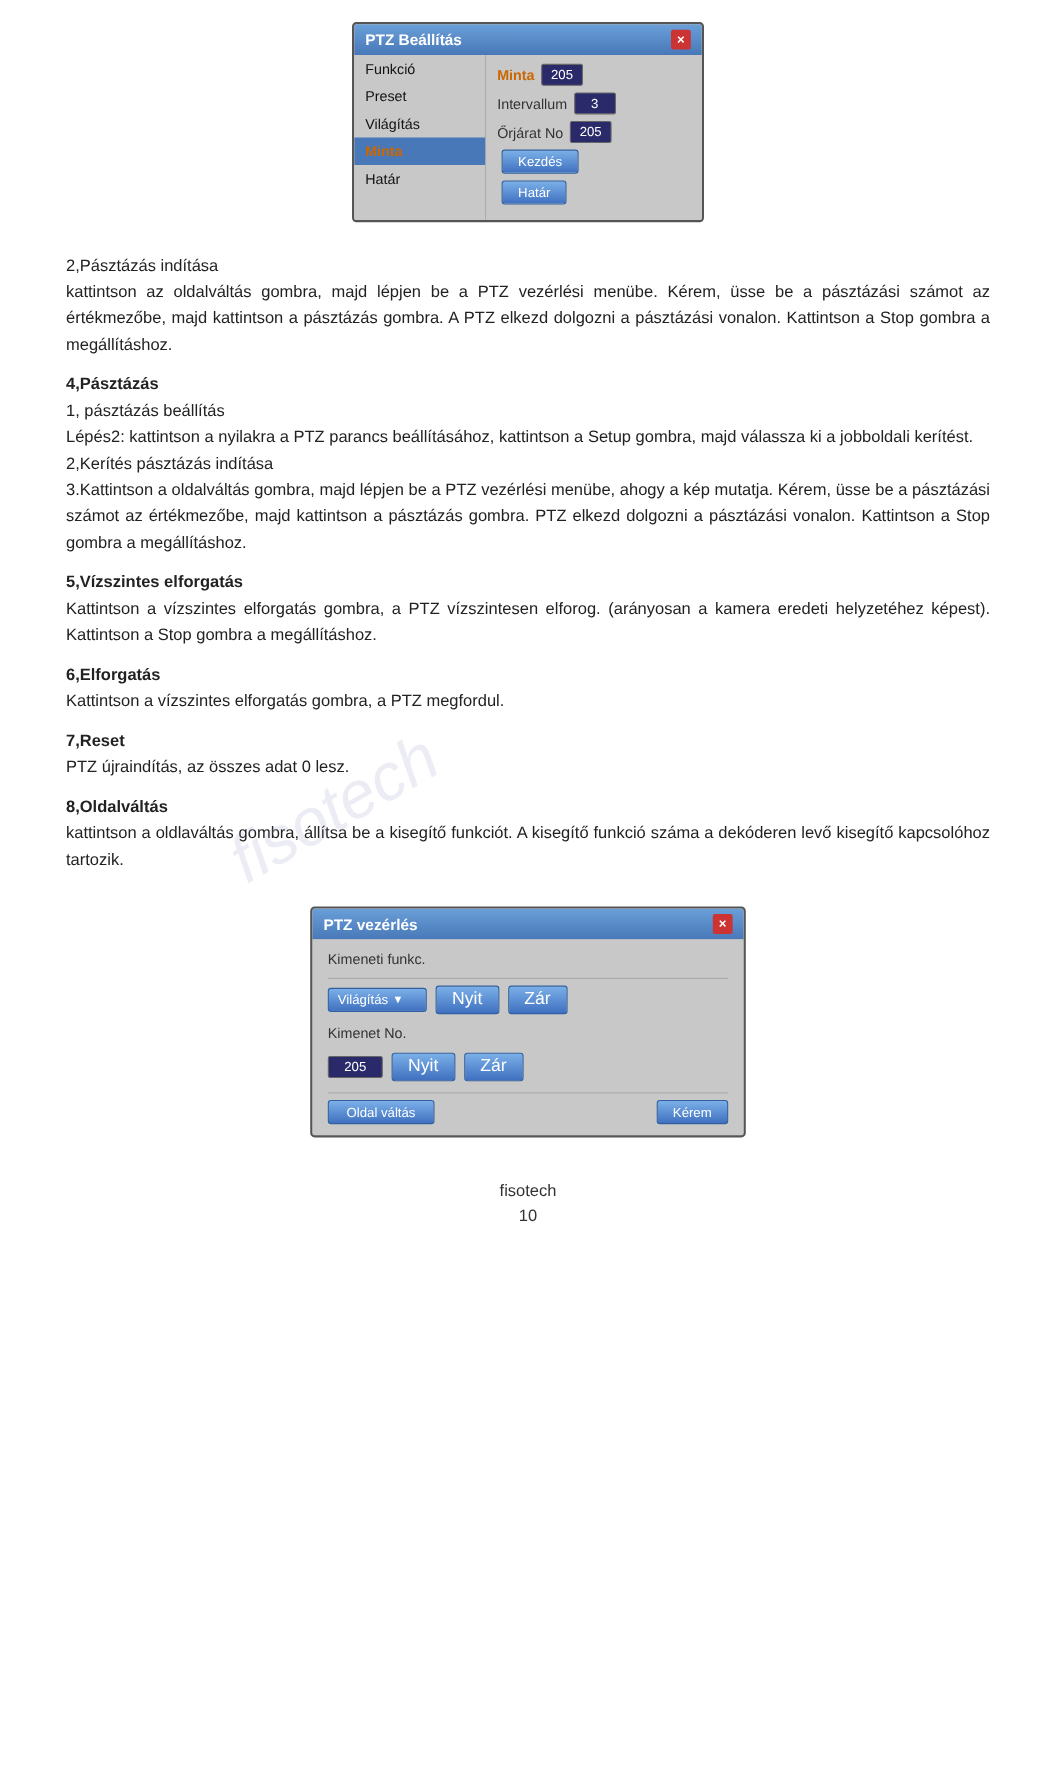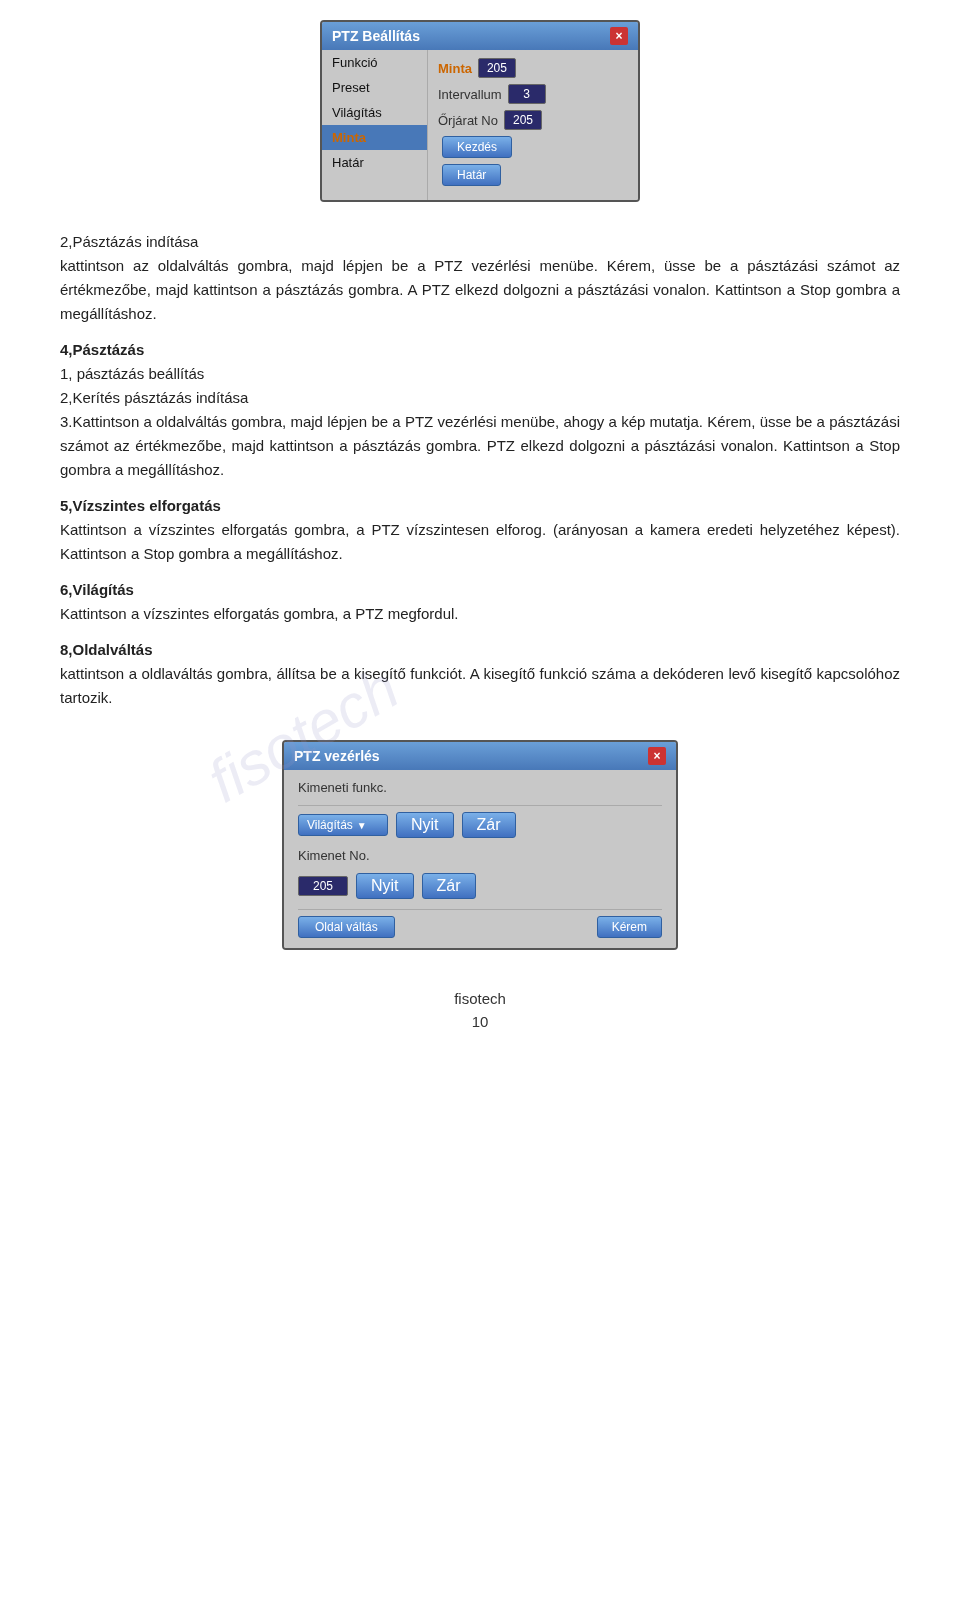--- a/index.html
+++ b/index.html
@@ -51,21 +51,21 @@
       display: flex;
       align-items: center;
       justify-content: center;
       font-weight: bold;
     }
     .dialog-body {
       display: flex;
       background: #c8c8c8;
     }
     .dialog-left-menu {
-      width: 106px;
+      width: 120px;
       background: #c8c8c8;
       border-right: 1px solid #aaa;
     }
     .dialog-menu-item {
       padding: 5px 10px;
       font-size: 13px;
       color: #111;
       cursor: pointer;
     }
     .dialog-menu-item.active {
@@ -293,34 +293,39 @@
   <div class="text-section">
 
     <div class="paragraph">
       <span>2,Pásztázás indítása</span><br>
       <span>kattintson az oldalváltás gombra, majd lépjen be a PTZ vezérlési menübe. Kérem, üsse be a pásztázási számot az értékmezőbe, majd kattintson a pásztázás gombra. A PTZ elkezd dolgozni a pásztázási vonalon. Kattintson a Stop gombra a megállításhoz.</span>
     </div>
 
     <div class="paragraph">
       <div class="bold-title">4,Pásztázás</div>
       <div>1, pásztázás beállítás</div>
+      <div>Lépés2: kattintson a nyilakra a PTZ parancs beállításához, kattintson a Setup gombra, majd válassza ki a jobboldali kerítést.</div>
       <div>2,Kerítés pásztázás indítása</div>
       <div>3.Kattintson a oldalváltás gombra, majd lépjen be a PTZ vezérlési menübe, ahogy a kép mutatja. Kérem, üsse be a pásztázási számot az értékmezőbe, majd kattintson a pásztázás gombra. PTZ elkezd dolgozni a pásztázási vonalon. Kattintson a Stop gombra a megállításhoz.</div>
     </div>
 
     <div class="paragraph">
       <span class="bold-title">5,Vízszintes elforgatás</span><br>
       <span>Kattintson a vízszintes elforgatás gombra, a PTZ vízszintesen elforog. (arányosan a kamera eredeti helyzetéhez képest). Kattintson a Stop gombra a megállításhoz.</span>
     </div>
 
     <div class="paragraph">
-      <span class="bold-title">6,Világítás</span><br>
+      <span class="bold-title">6,Elforgatás</span><br>
       <span>Kattintson a vízszintes elforgatás gombra, a PTZ megfordul.</span>
     </div>
 
+    <div class="paragraph">
+      <span class="bold-title">7,Reset</span><br>
+      <span>PTZ újraindítás, az összes adat 0 lesz.</span>
+    </div>
 
     <div class="paragraph">
       <span class="bold-title">8,Oldalváltás</span><br>
       <span>kattintson a oldlaváltás gombra, állítsa be a kisegítő funkciót. A kisegítő funkció száma a dekóderen levő kisegítő kapcsolóhoz tartozik.</span>
     </div>
 
   </div>
 
   <div class="dialog-ptz-control">
     <div class="dialog-titlebar">

